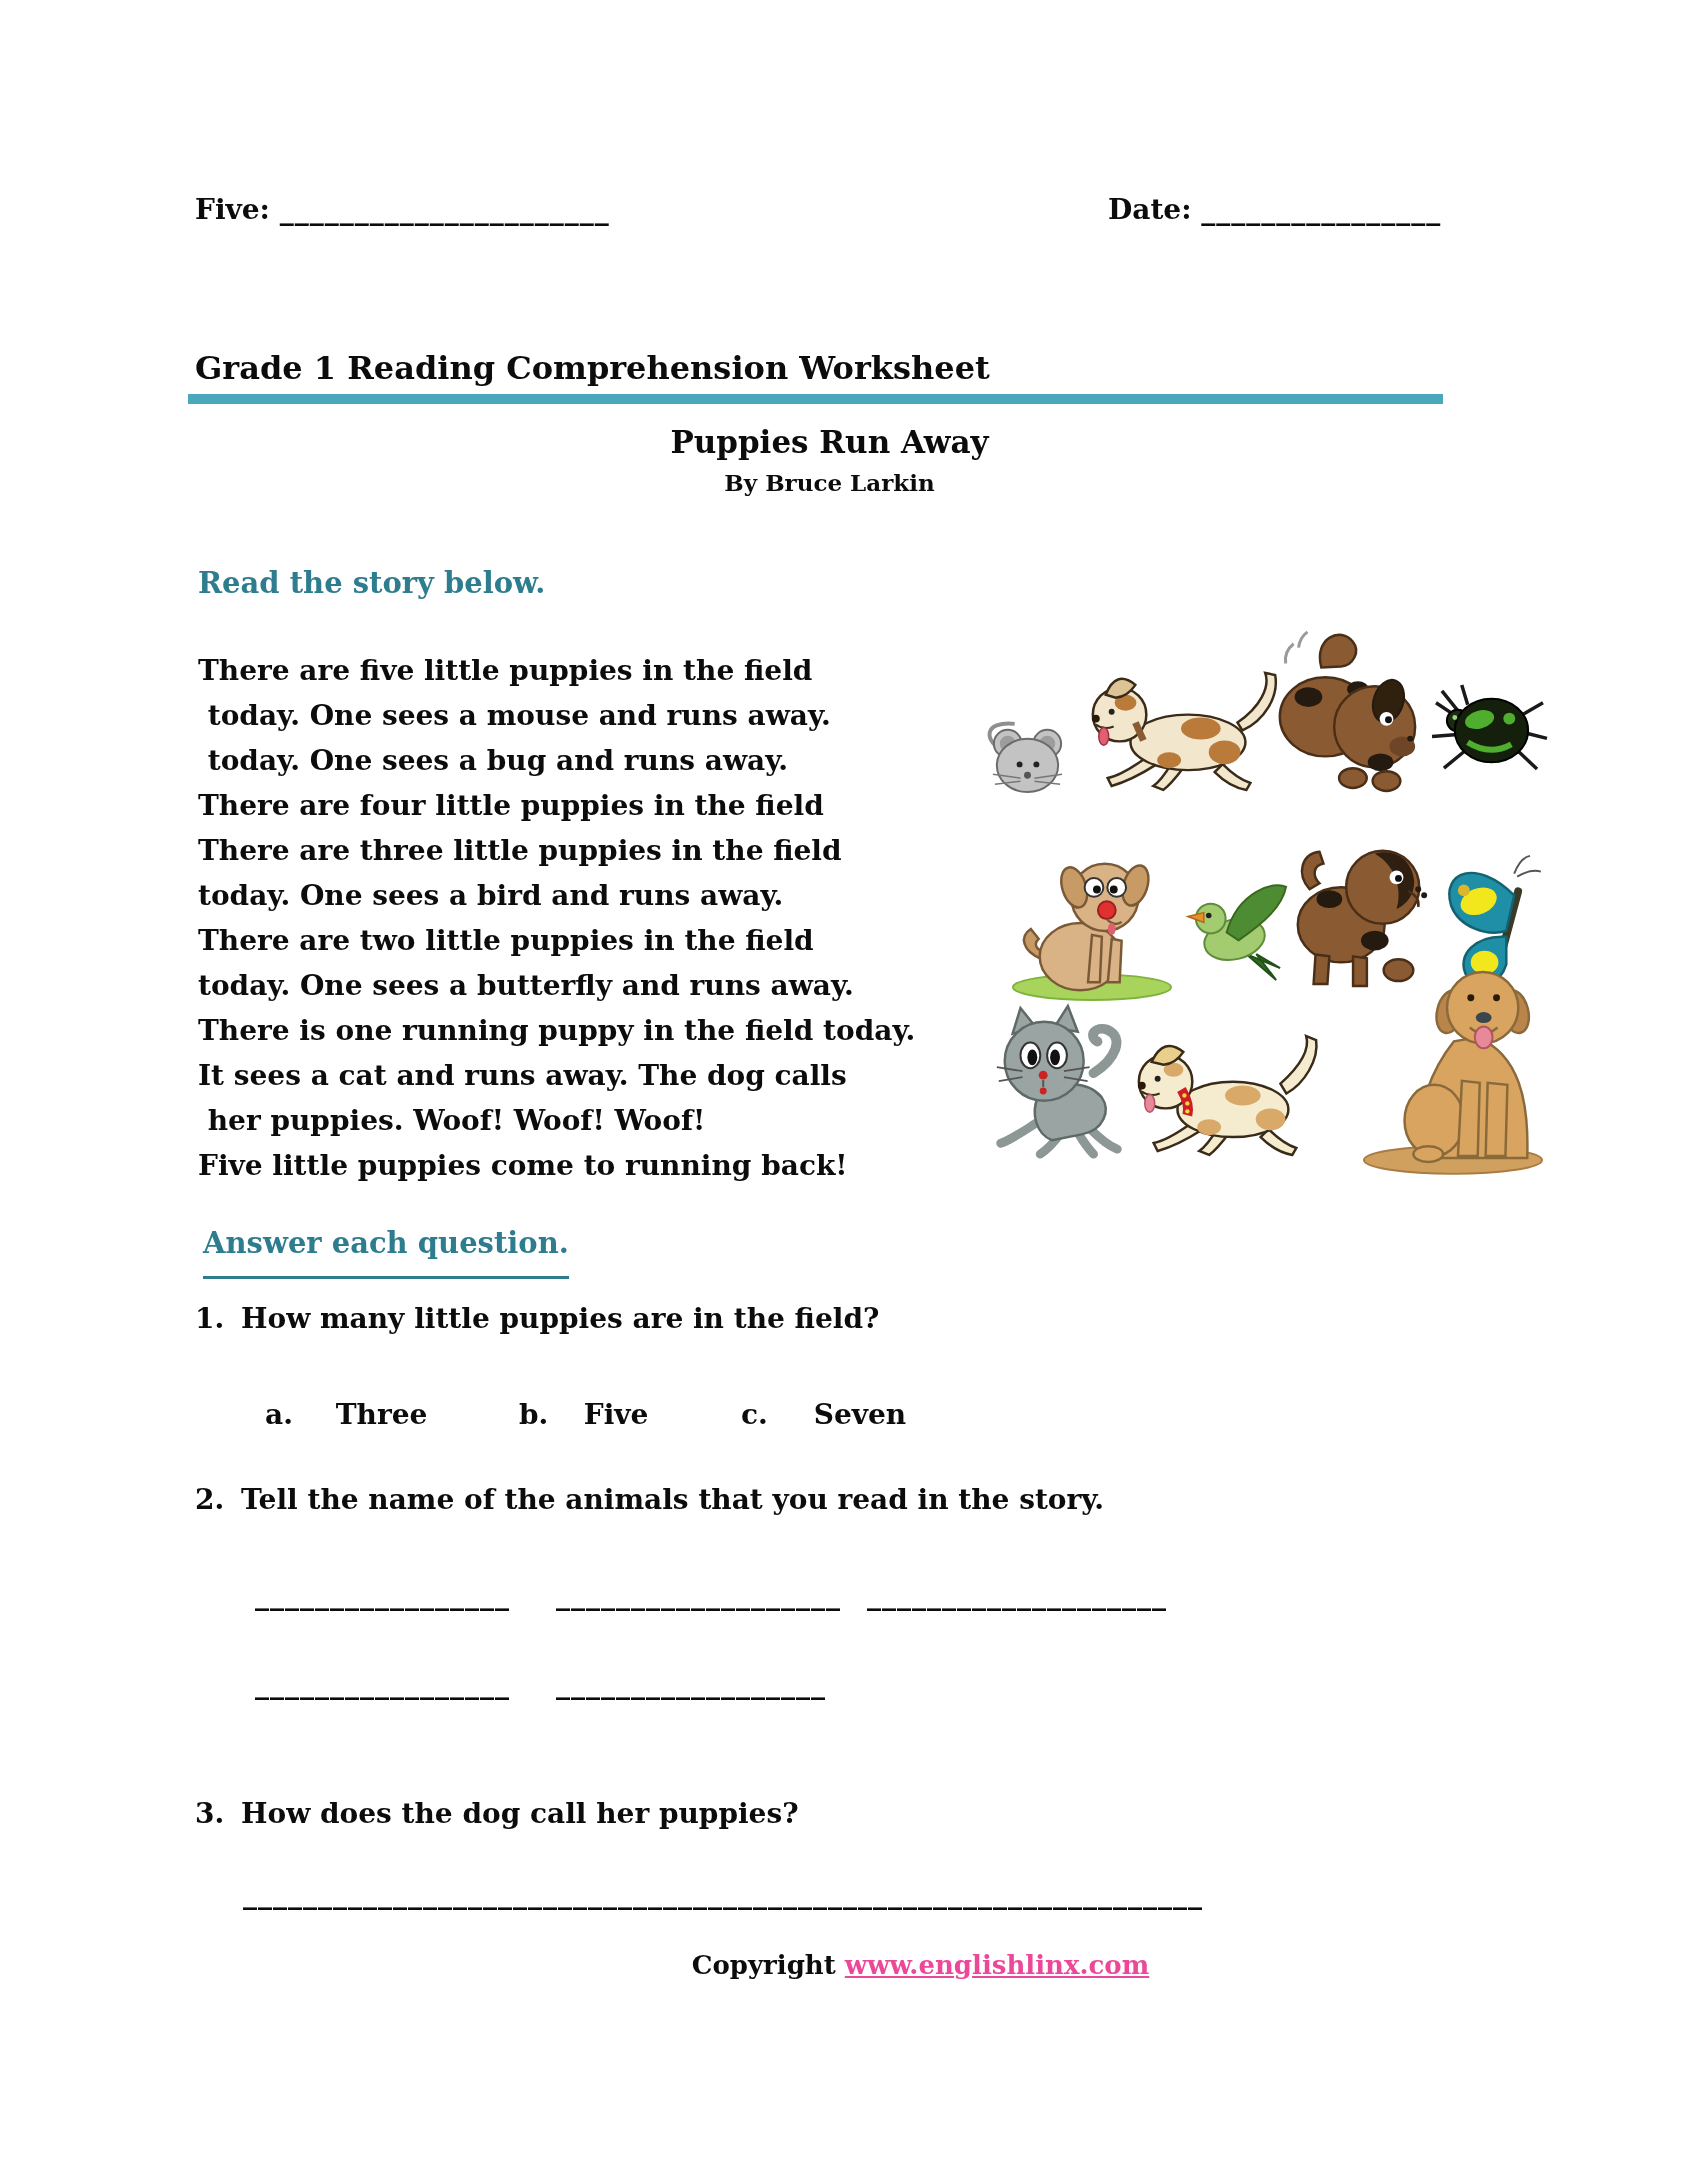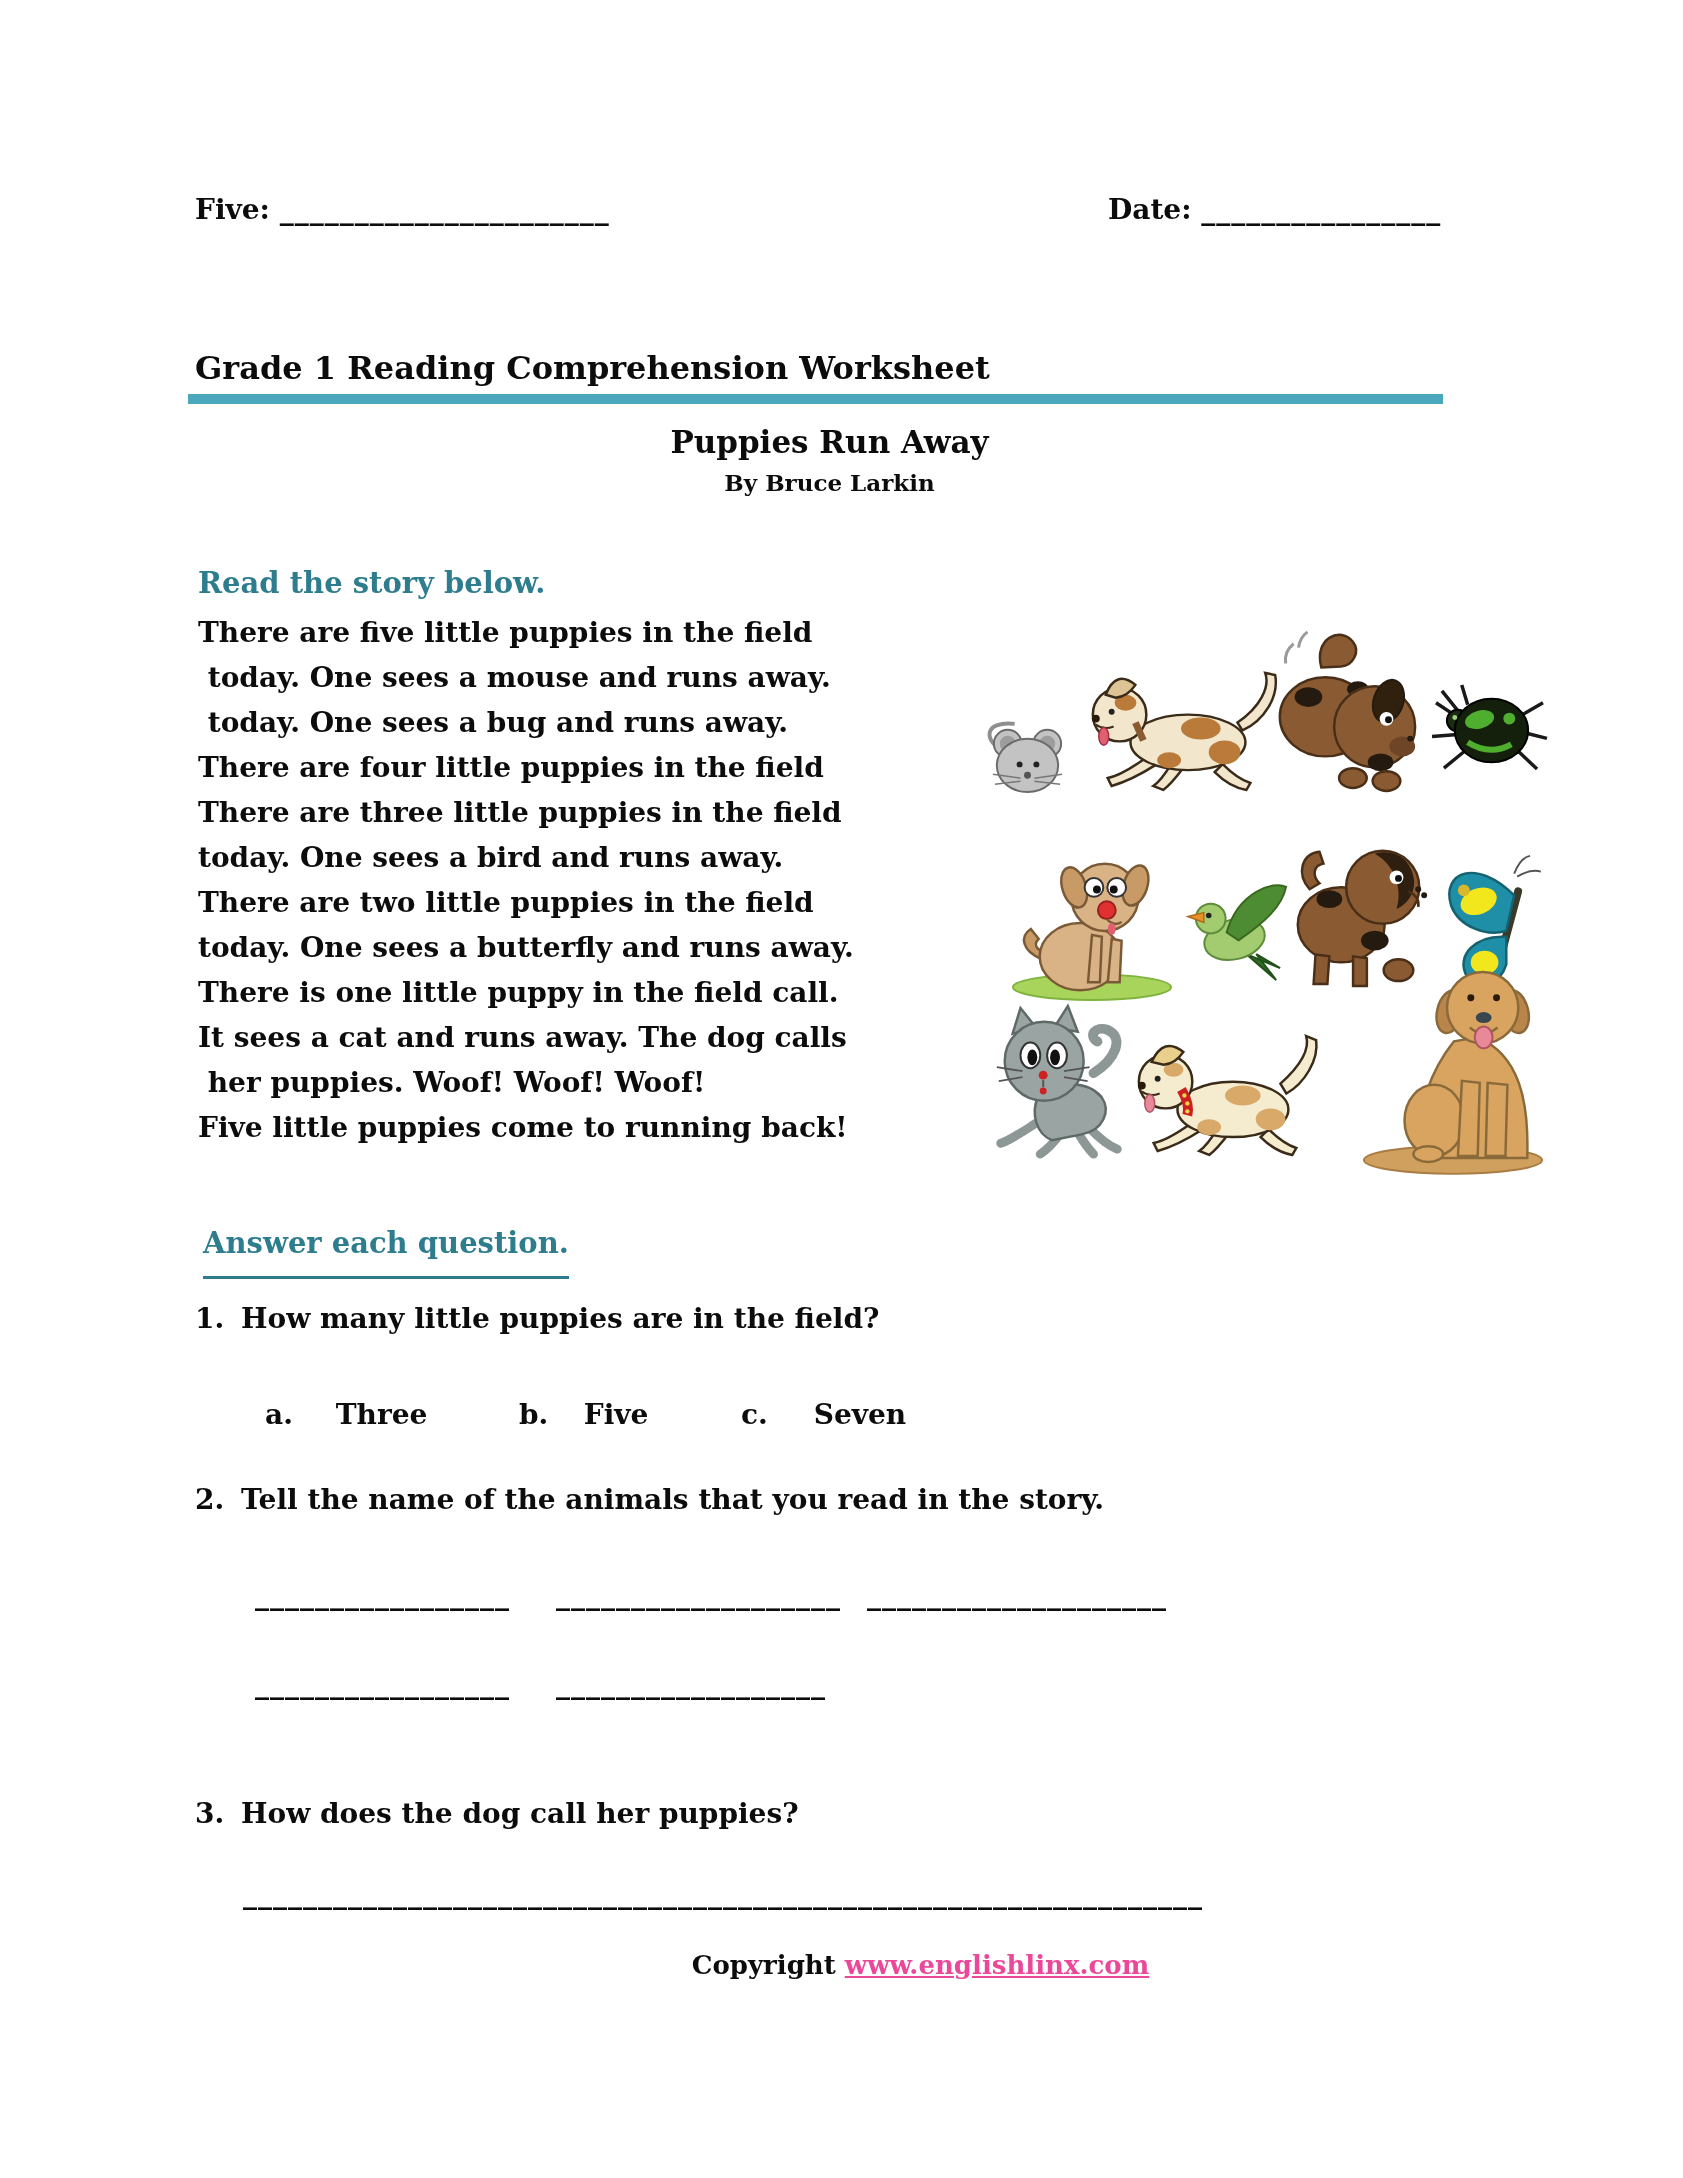--- a/index.html
+++ b/index.html
@@ -9,21 +9,21 @@
   .lbl{font-size:28px;}
   .blank{font-size:28px;letter-spacing:1px;white-space:nowrap;}
   .h1{font-size:32px;white-space:nowrap;}
   .rule{background:#4BA8BC;height:10px;}
   .center-wrap{left:0;width:1659px;text-align:center;}
   .title{font-size:31px;}
   .byline{font-size:23px;}
   .teal{color:#2E7D8E;}
   .instr{font-size:29px;white-space:nowrap;}
   .answer-underline{border-bottom:3px solid #2E7D8E;padding-bottom:16px;}
-  .story{font-size:28px;line-height:45px;}
+  .story{font-size:28px;line-height:45px;margin-top:38px;}
   .story div{white-space:pre;}
   .q{font-size:28px;display:flex;white-space:nowrap;}
   .qnum{width:46px;flex:none;}
   .opt{font-size:28px;white-space:nowrap;}
   .opt .letter{display:inline-block;}
   .footer{font-size:26px;white-space:nowrap;}
   a.link{color:#ec4899;text-decoration:underline;}
   svg{display:block;}
 </style>
 </head>
@@ -50,21 +50,21 @@
 
   <div class="abs story" style="left:198px;top:610px;width:812px;">
     <div>There are five little puppies in the field</div>
     <div> today. One sees a mouse and runs away.</div>
     <div> today. One sees a bug and runs away.</div>
     <div>There are four little puppies in the field</div>
     <div>There are three little puppies in the field</div>
     <div>today. One sees a bird and runs away.</div>
     <div>There are two little puppies in the field</div>
     <div>today. One sees a butterfly and runs away.</div>
-    <div>There is one little puppy in the field call.</div>
+    <div>There is one running puppy in the field today.</div>
     <div>It sees a cat and runs away. The dog calls</div>
     <div> her puppies. Woof! Woof! Woof!</div>
     <div>Five little puppies come to running back!</div>
   </div>
 
   <div class="abs" style="left:975px;top:606px;width:579px;height:579px;">
 
     <svg class="abs" style="left:0px;top:107px;" width="104" height="84" viewBox="0 0 105 85">
       <path d="M30,40 C8,28 8,8 40,11" fill="none" stroke="#8f8f8f" stroke-width="4"></path>
       <circle cx="33" cy="31" r="14" fill="#c3c3c3" stroke="#6b6b6b" stroke-width="2"></circle>

